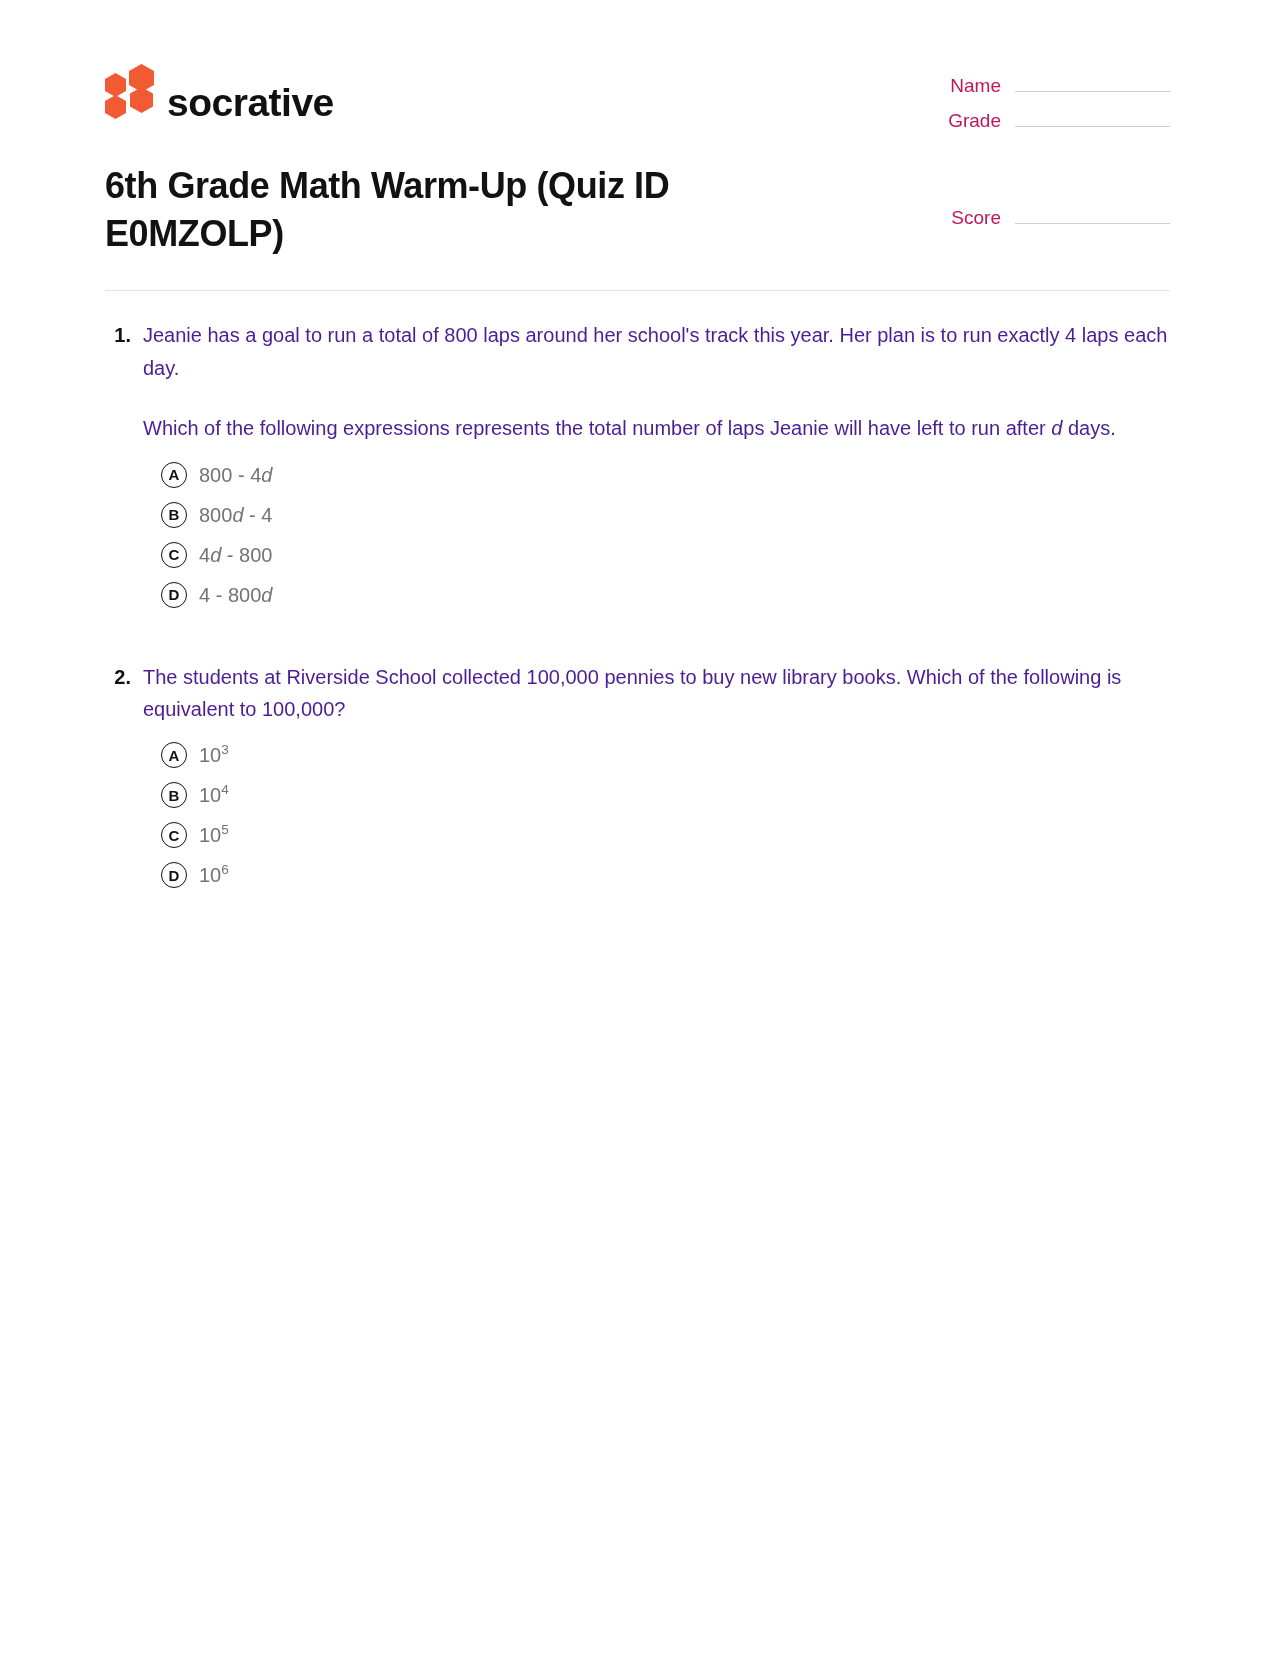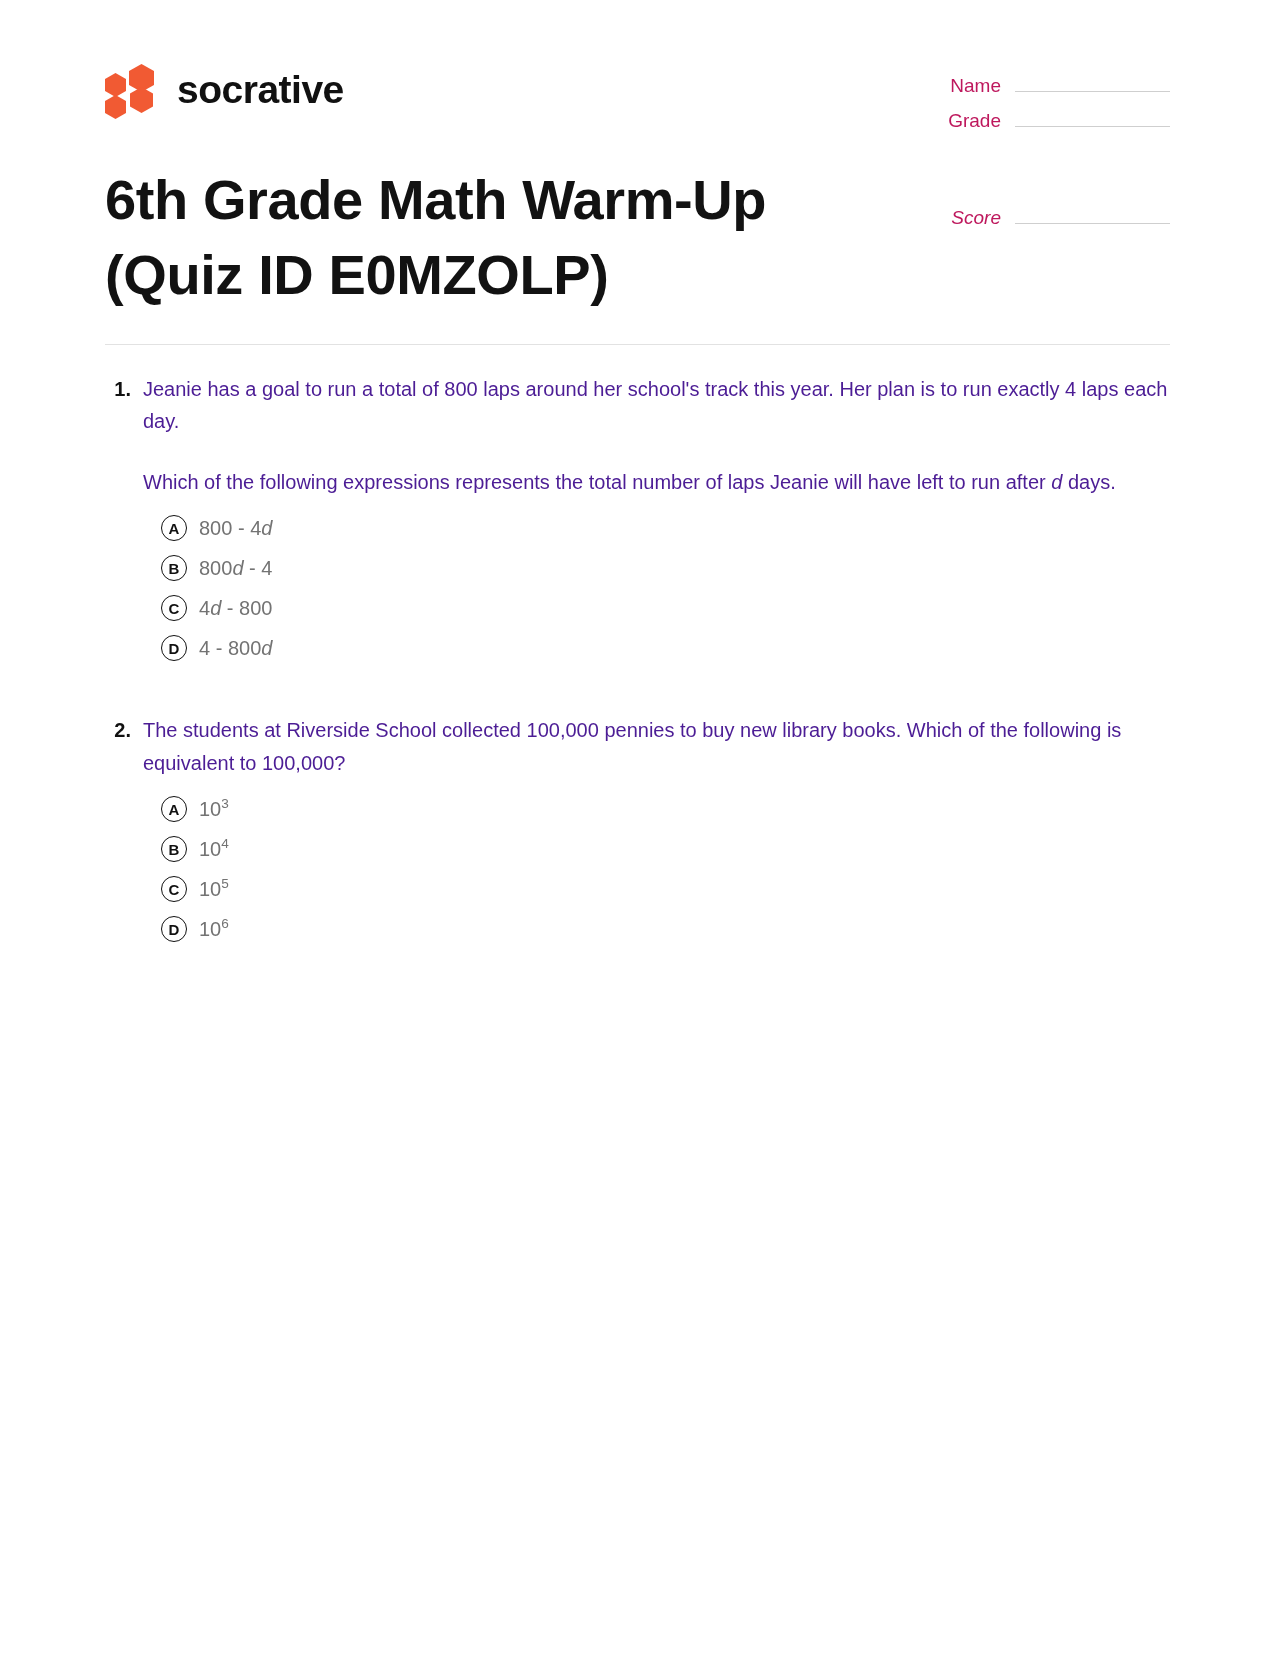--- a/index.html
+++ b/index.html
@@ -27,22 +27,22 @@
   
   .header {
     display: flex;
     align-items: flex-start;
     justify-content: space-between;
     padding: 62px 105px 0 105px;
   }
 
   .brand {
     display: flex;
-    align-items: flex-start;
-    gap: 22px;
+    align-items: flex-end;
+    gap: 12px;
     padding-top: 8px;
   }
 
   .logo-mark {
     width: 50px;
     height: 52px;
     position: relative;
     flex: 0 0 auto;
   }
   .hex {
@@ -89,32 +89,31 @@
   }
 
   
   .title-block {
     display: flex;
     align-items: flex-start;
     justify-content: space-between;
     padding: 18px 105px 0 105px;
   }
   .quiz-title {
-    font-size: 56px;
+    font-size: 36px;
     font-weight: 700;
     line-height: 1.34;
     letter-spacing: -0.4px;
     color: #121212;
     max-width: 730px;
     margin: 0;
   }
   .score-wrap {
     width: 245px;
     padding-top: 44px;
-    font-style: italic;
   }
 
   .divider {
     margin: 32px 105px 0 105px;
     border-top: 1px solid #e2e2e2;
     height: 0;
   }
 
   
   .questions {

